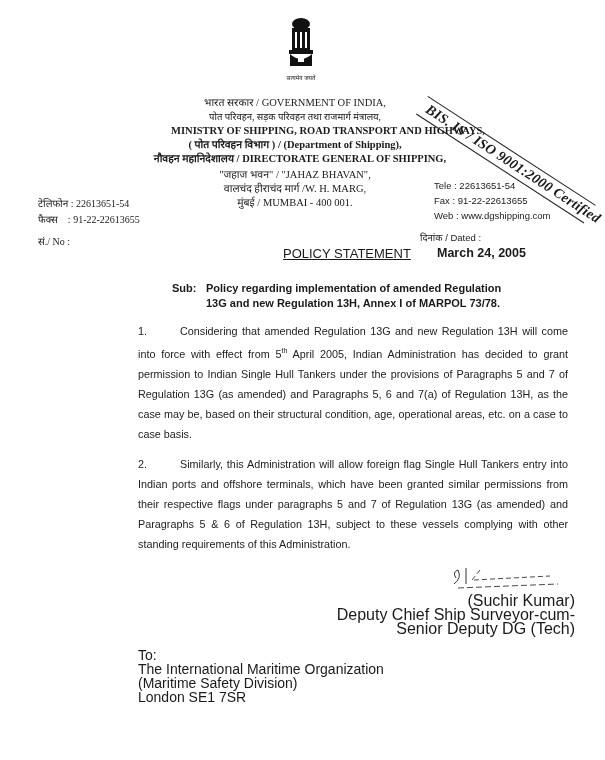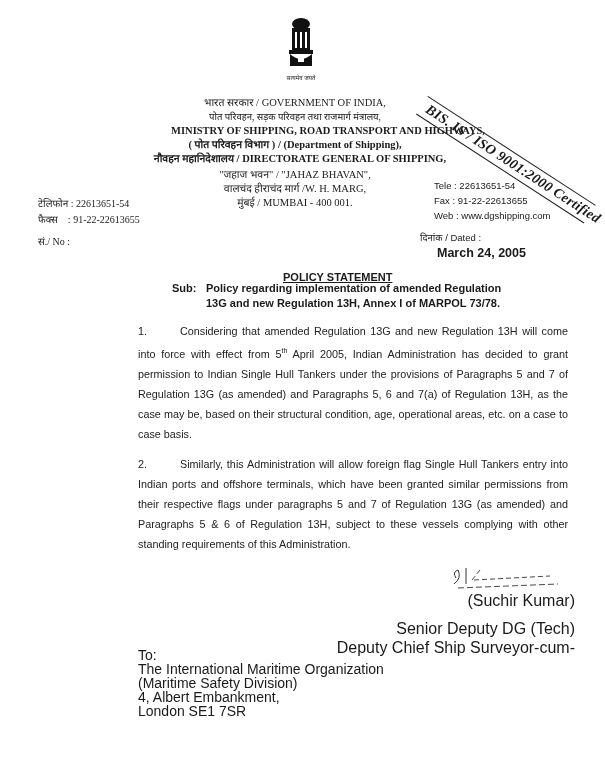--- a/index.html
+++ b/index.html
@@ -15,21 +15,21 @@
   .hdr { left: 120px; width: 350px; text-align: center; font-size: 10.5px; line-height: 14px; }
 
   
   #stamp { left: 428px; top: 96px; width: 200px; transform: rotate(33deg); transform-origin: 0 0; }
   #stamp .line { height: 0; border-top: 1px solid #222; }
   #stamp .txt { font-family: "Liberation Serif", serif; font-weight: bold; font-style: italic; font-size: 14px; letter-spacing: 0.3px; padding: 2px 0 2px 6px; white-space: nowrap; }
 
   .contact { font-size: 10px; line-height: 16px; }
   .contact-r { font-size: 9.5px; line-height: 15px; }
 
-  #title { left: 283px; top: 271px; font-weight: bold; font-size: 11px; text-decoration: underline; }
+  #title { left: 283px; top: 246px; font-weight: normal; font-size: 13px; text-decoration: underline; }
   #date { left: 437px; top: 246px; font-weight: bold; font-size: 12.5px; }
 
   .body { font-size: 10.8px; line-height: 20px; color: #222; }
   .para { left: 138px; width: 430px; text-align: justify; }
   .para .num { display: inline-block; width: 42px; }
   .para p { margin: 0; }
 
   .sub { left: 172px; top: 281px; font-weight: bold; font-size: 11px; line-height: 15px; }
   .sub .lbl { display: inline-block; width: 34px; }
   .sub .l2 { padding-left: 34px; }
@@ -101,22 +101,21 @@
 
 <div class="abs" style="left:450px;top:564px;">
   <svg width="110" height="28" viewBox="0 0 110 28">
     <path d="M6 14 Q2 8 8 6 M8 6 Q12 14 4 20" stroke="#333" fill="none" stroke-width="1"></path>
     <path d="M16 4 L16 20" stroke="#333" stroke-width="1"></path>
     <path d="M22 16 L30 6 M24 16 L100 12" stroke="#333" fill="none" stroke-width="0.9" stroke-dasharray="5 3"></path>
     <path d="M8 24 L108 20" stroke="#333" stroke-width="0.9" stroke-dasharray="6 3"></path>
   </svg>
 </div>
 <div class="abs sans sig" style="top:594px;">(Suchir Kumar)</div>
-<div class="abs sans sig" style="top:641px;padding-left:35px;">Deputy Chief Ship Surveyor-cum-</div>
+<div class="abs sans sig" style="top:608px;padding-left:35px;">Deputy Chief Ship Surveyor-cum-</div>
 <div class="abs sans sig" style="top:622px;">Senior Deputy DG (Tech)</div>
 
 <div class="abs sans to">
   <div>To:</div>
   <div>The International Maritime Organization</div>
   <div>(Maritime Safety Division)</div>
-  <div>4, Albert Embankment,</div>
   <div>London SE1 7SR</div>
 </div>
 
 </body></html>

